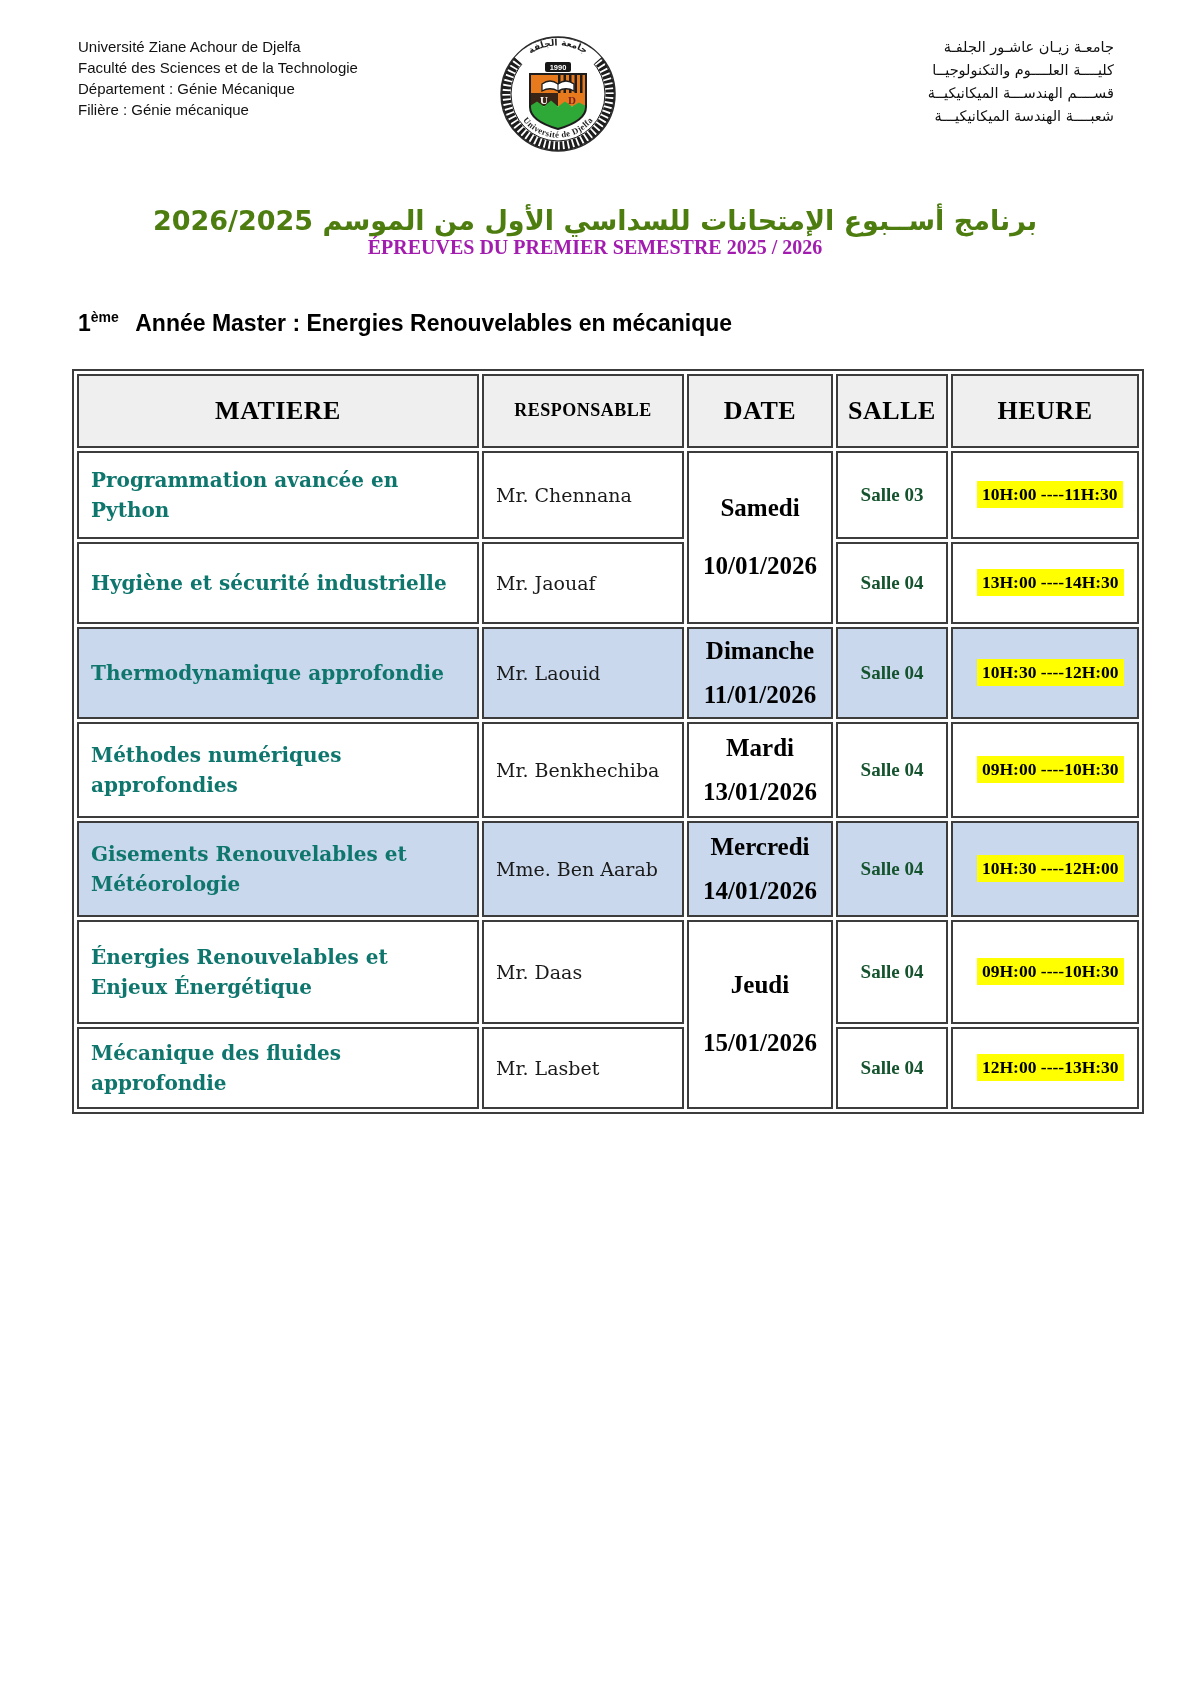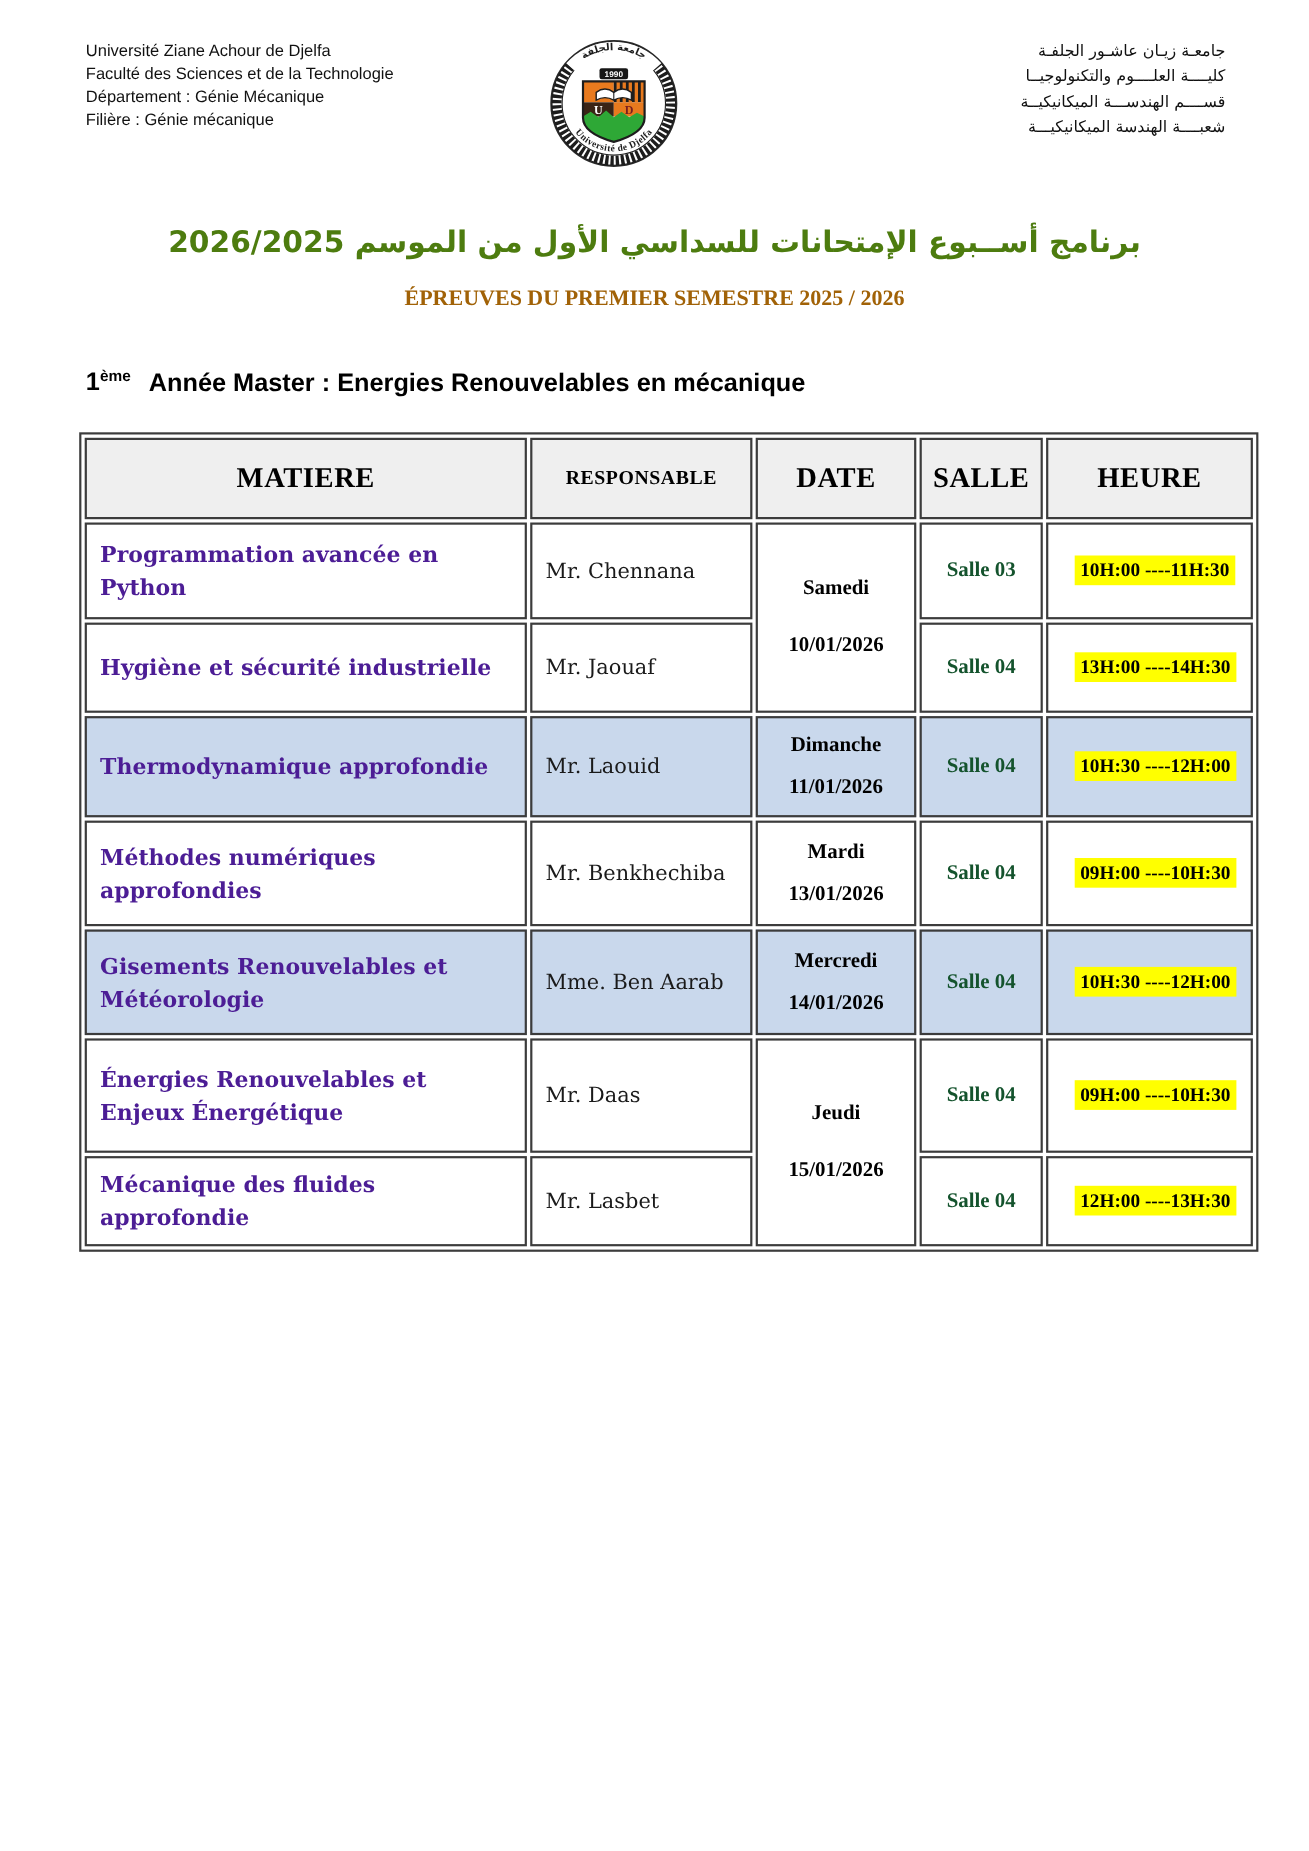--- a/index.html
+++ b/index.html
@@ -33,26 +33,25 @@
   .title-ar {
     margin-top: 205px;
     text-align: center;
     direction: rtl;
     font-family: "DejaVu Sans", sans-serif;
     font-weight: bold;
     font-size: 27px;
     color:#4d7c0f;
   }
   .title-fr {
-    margin-top: 24px;
     text-align: center;
     font-family: "Liberation Serif", serif;
     font-weight: bold;
     font-size: 20px;
-    color:#a16207;
+    color:#a21caf;
   }
   .date-range-line { margin-top: 16px; text-align:center; }
   .date-range {
     display:inline-block;
     background: #ffff00;
     font-weight: bold;
     font-size: 24px;
     text-decoration: underline;
     white-space: pre;
     padding: 2px 10px 3px 10px;
@@ -94,34 +93,34 @@
   table.exam th.th-resp { font-size: 18px; }
   tr.blue td { background: #c9d8ec; }
   td.matiere {
     font-family: "DejaVu Serif", serif;
     font-weight: bold;
     font-size: 20px;
     line-height: 30px;
     text-align: left;
     vertical-align: middle;
     padding: 6px 10px 6px 12px;
-    color:#4c1d95;
+    color:#0f766e;
   }
   td.resp {
     font-family: "DejaVu Serif", serif;
     font-size: 19px;
     text-align: left;
     vertical-align: middle;
     padding-left: 12px;
     color:#1a1a1a;
   }
   td.datec {
     font-family: "Liberation Serif", serif;
     font-weight: bold;
-    font-size: 19px;
+    font-size: 25px;
     text-align: center;
     vertical-align: middle;
     color:#000;
   }
   td.datec .gap { margin-top: 16px; }
   td.datec.merged .gap { margin-top: 30px; }
   td.salle {
     font-family: "Liberation Serif", serif;
     font-weight: bold;
     font-size: 19px;

